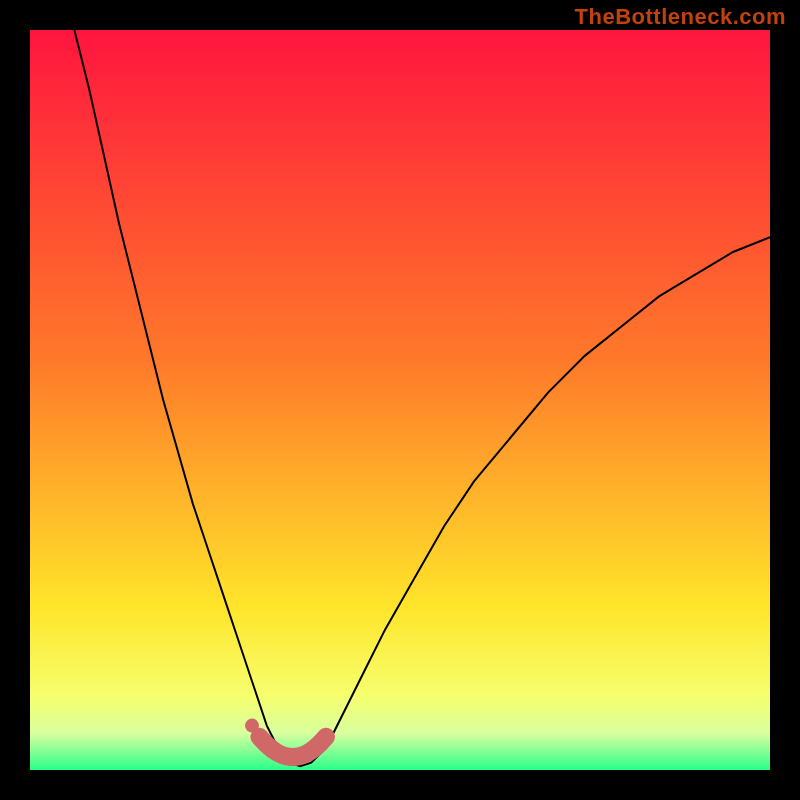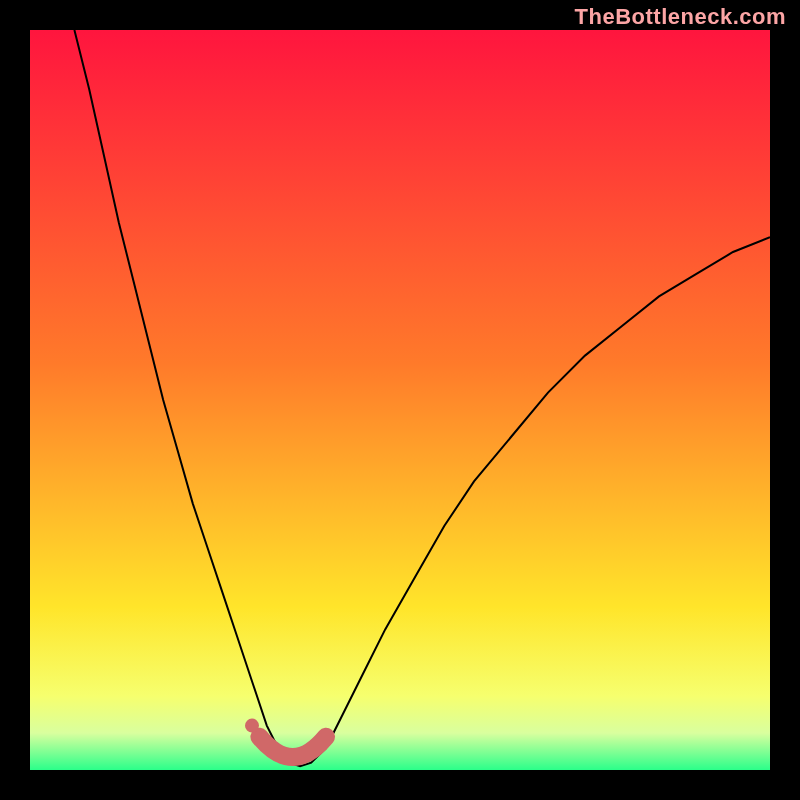--- a/index.html
+++ b/index.html
@@ -14,21 +14,21 @@
   .outer {
     position: relative;
     width: 800px;
     height: 800px;
     background: #000;
   }
   .watermark {
     position: absolute;
     top: 4px;
     right: 14px;
-    color: #fca5a5;
+    color: #c2410c;
     font-size: 22px;
     font-weight: 600;
     letter-spacing: 0.5px;
     z-index: 10;
   }
   .plot-frame {
     position: absolute;
     left: 30px;
     top: 30px;
     width: 740px;

